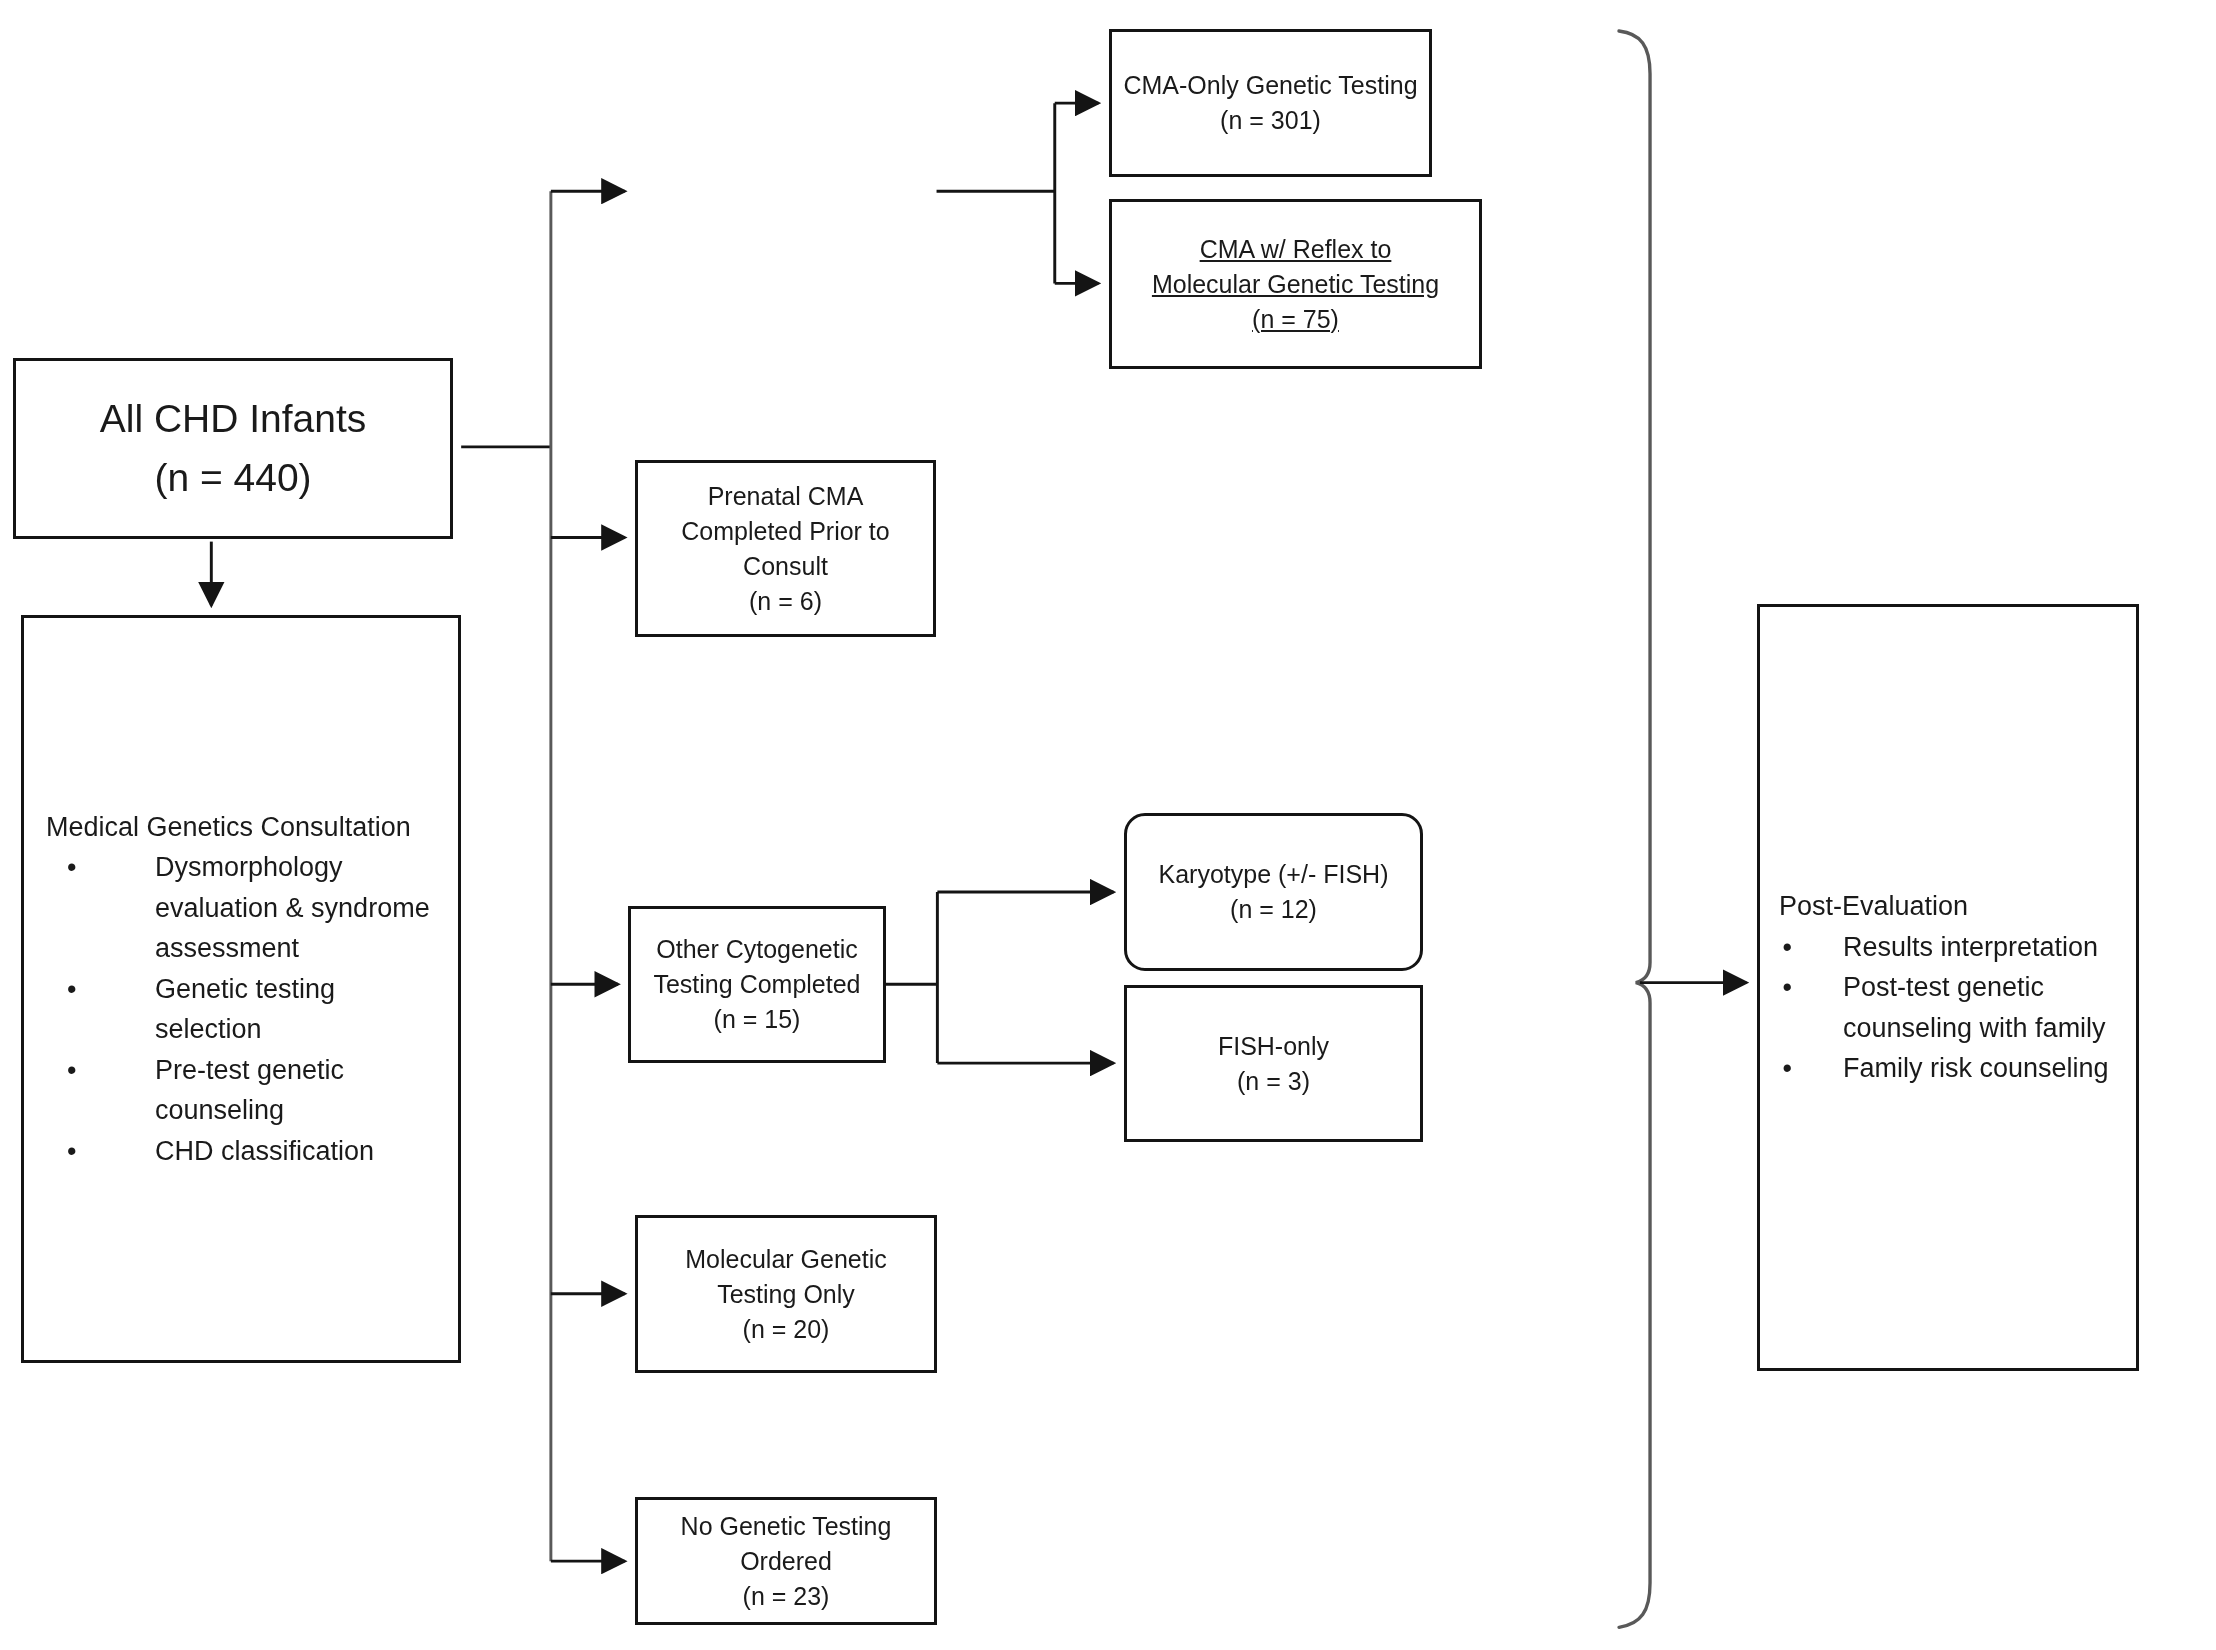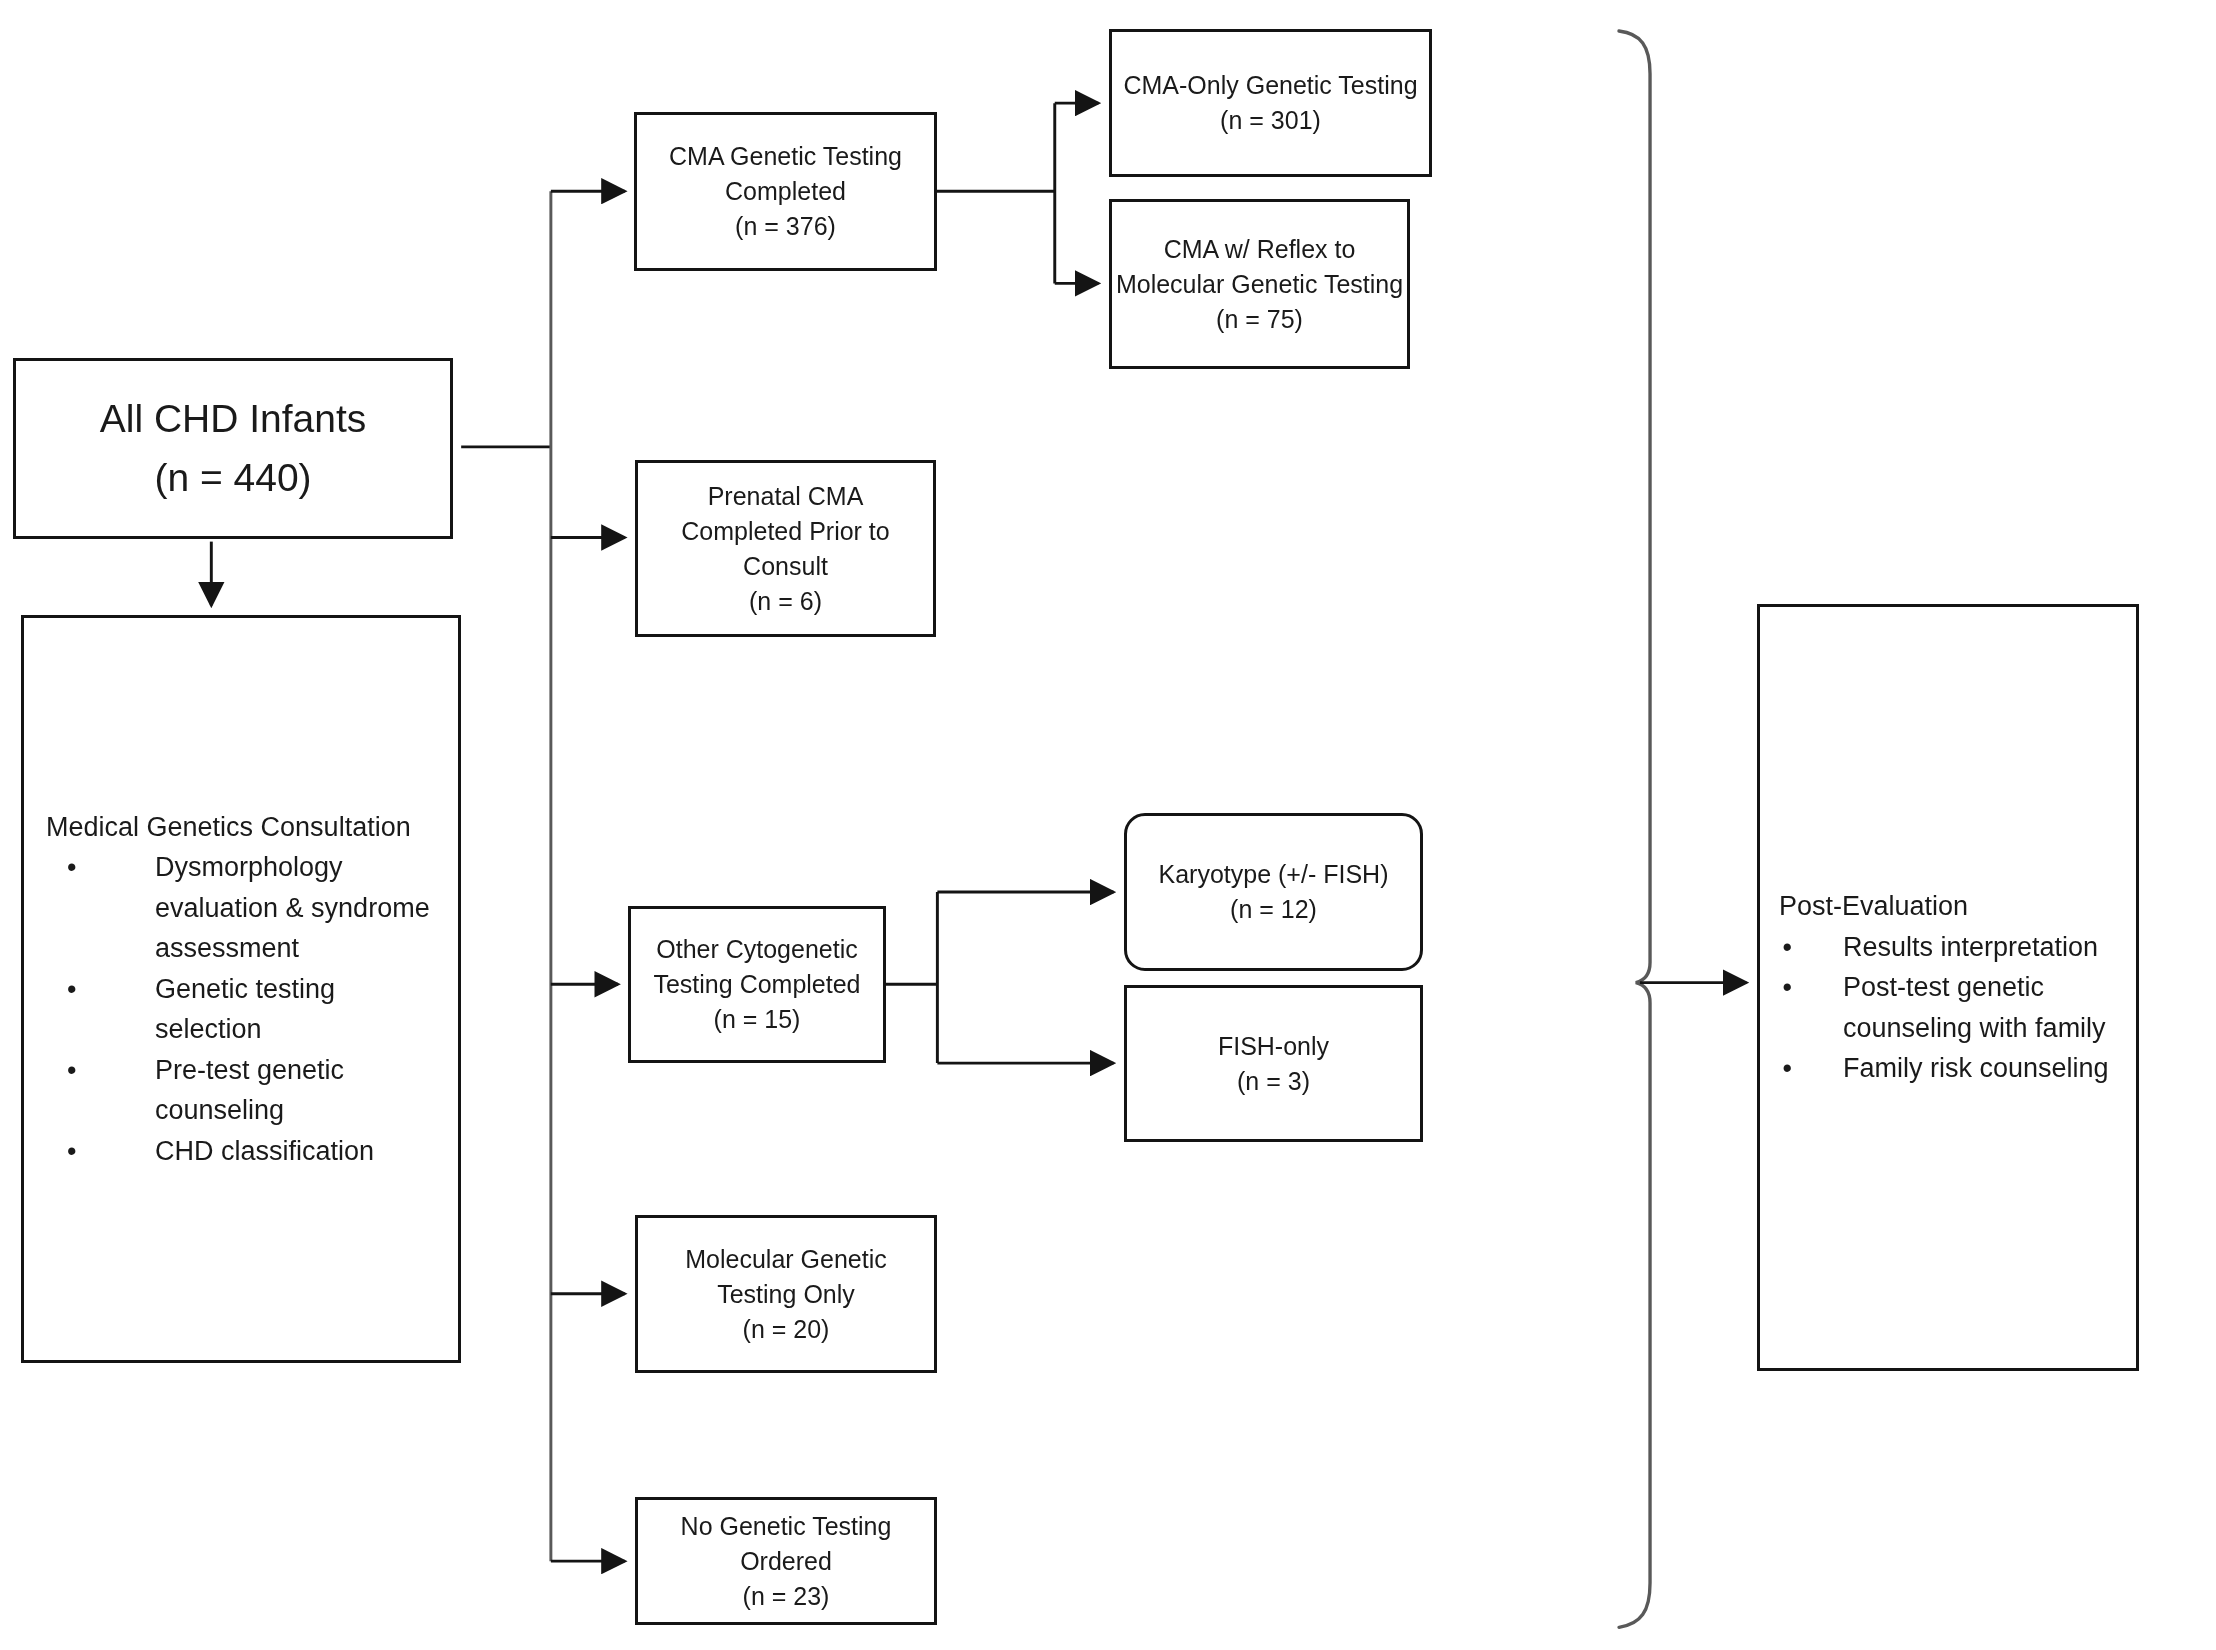--- a/index.html
+++ b/index.html
@@ -94,25 +94,20 @@
   <div class="box listbox consult-pad" style="left:21px;top:615px;width:440px;height:748px;">
     <div class="box-title">Medical Genetics Consultation</div>
     <ul class="bullets">
         <li>Dysmorphology evaluation &amp; syndrome assessment</li>
         <li>Genetic testing selection</li>
         <li>Pre-test genetic counseling</li>
         <li>CHD classification</li>
       </ul>
   </div>
 
-  <div class="box small" style="left:634px;top:112px;width:303px;height:159px;">
-      <div class="tline">CMA Genetic Testing</div>
-      <div class="tline">Completed</div>
-      <div class="tline">(n = 376)</div>
-    </div>
 
   <div class="box small" style="left:635px;top:460px;width:301px;height:177px;">
       <div class="tline">Prenatal CMA</div>
       <div class="tline">Completed Prior to</div>
       <div class="tline">Consult</div>
       <div class="tline">(n = 6)</div>
     </div>
 
   <div class="box small" style="left:628px;top:906px;width:258px;height:157px;">
       <div class="tline">Other Cytogenetic</div>
@@ -130,21 +125,21 @@
       <div class="tline">No Genetic Testing</div>
       <div class="tline">Ordered</div>
       <div class="tline">(n = 23)</div>
     </div>
 
   <div class="box small" style="left:1109px;top:29px;width:323px;height:148px;">
       <div class="tline">CMA-Only Genetic Testing</div>
       <div class="tline">(n = 301)</div>
     </div>
 
-  <div class="box small" style="left:1109px;top:199px;width:301px;height:170px;">
+  <div class="box small" style="left:1109px;top:199px;width:373px;height:170px;text-decoration:underline;">
       <div class="tline">CMA w/ Reflex to</div>
       <div class="tline">Molecular Genetic Testing</div>
       <div class="tline">(n = 75)</div>
     </div>
 
   <div class="box small" style="left:1124px;top:813px;width:299px;height:158px;border-radius:21px;">
       <div class="tline">Karyotype (+/- FISH)</div>
       <div class="tline">(n = 12)</div>
     </div>
 

